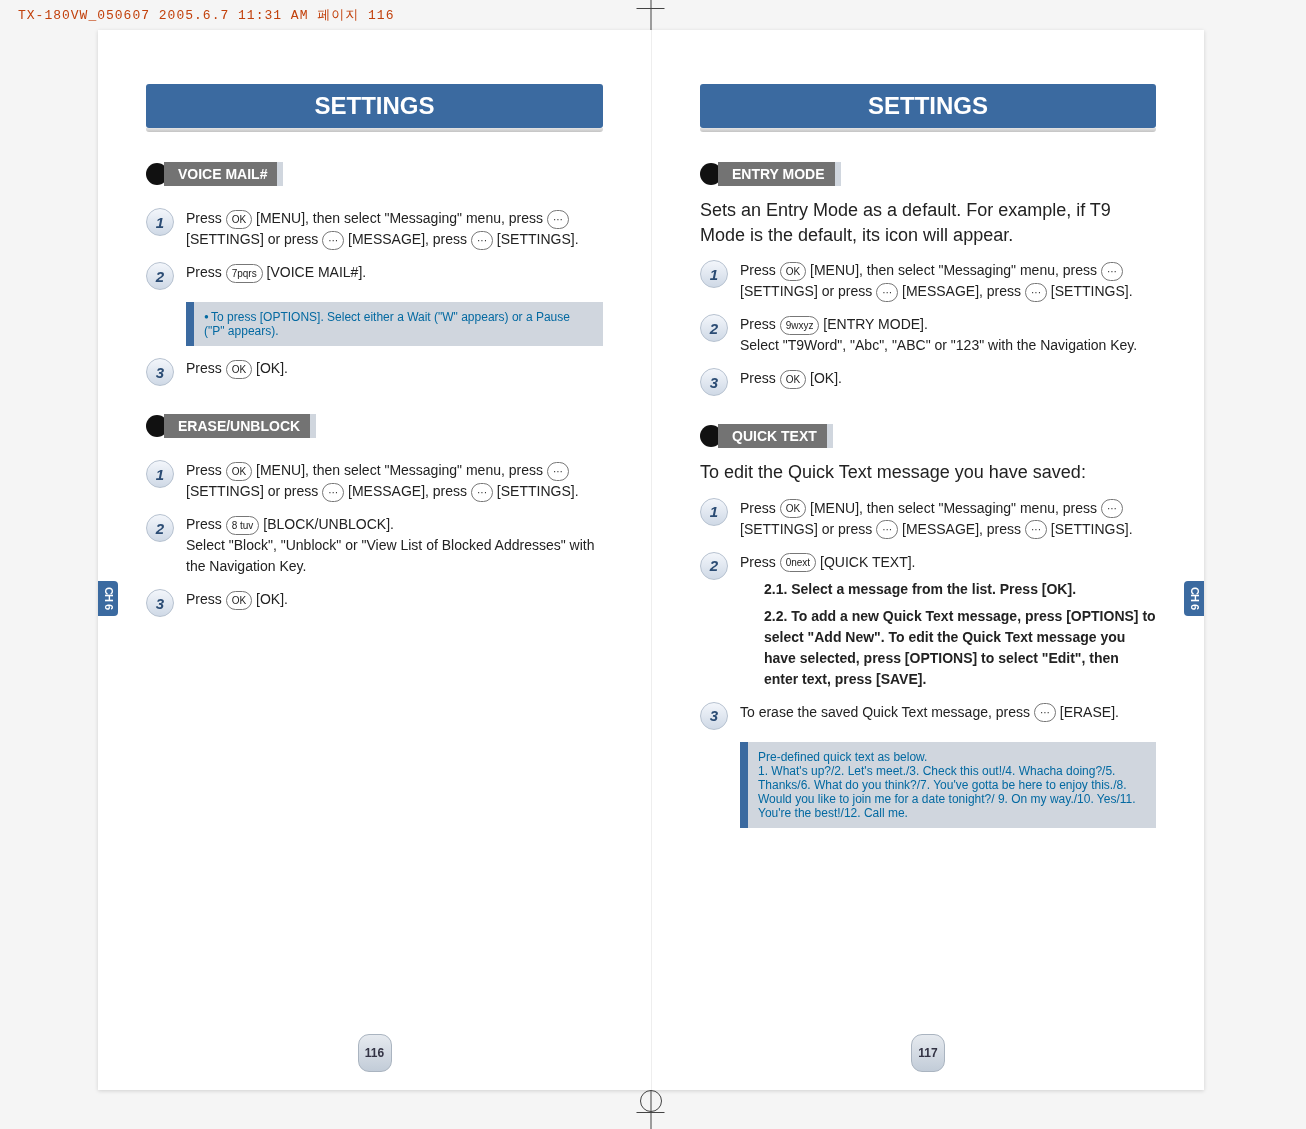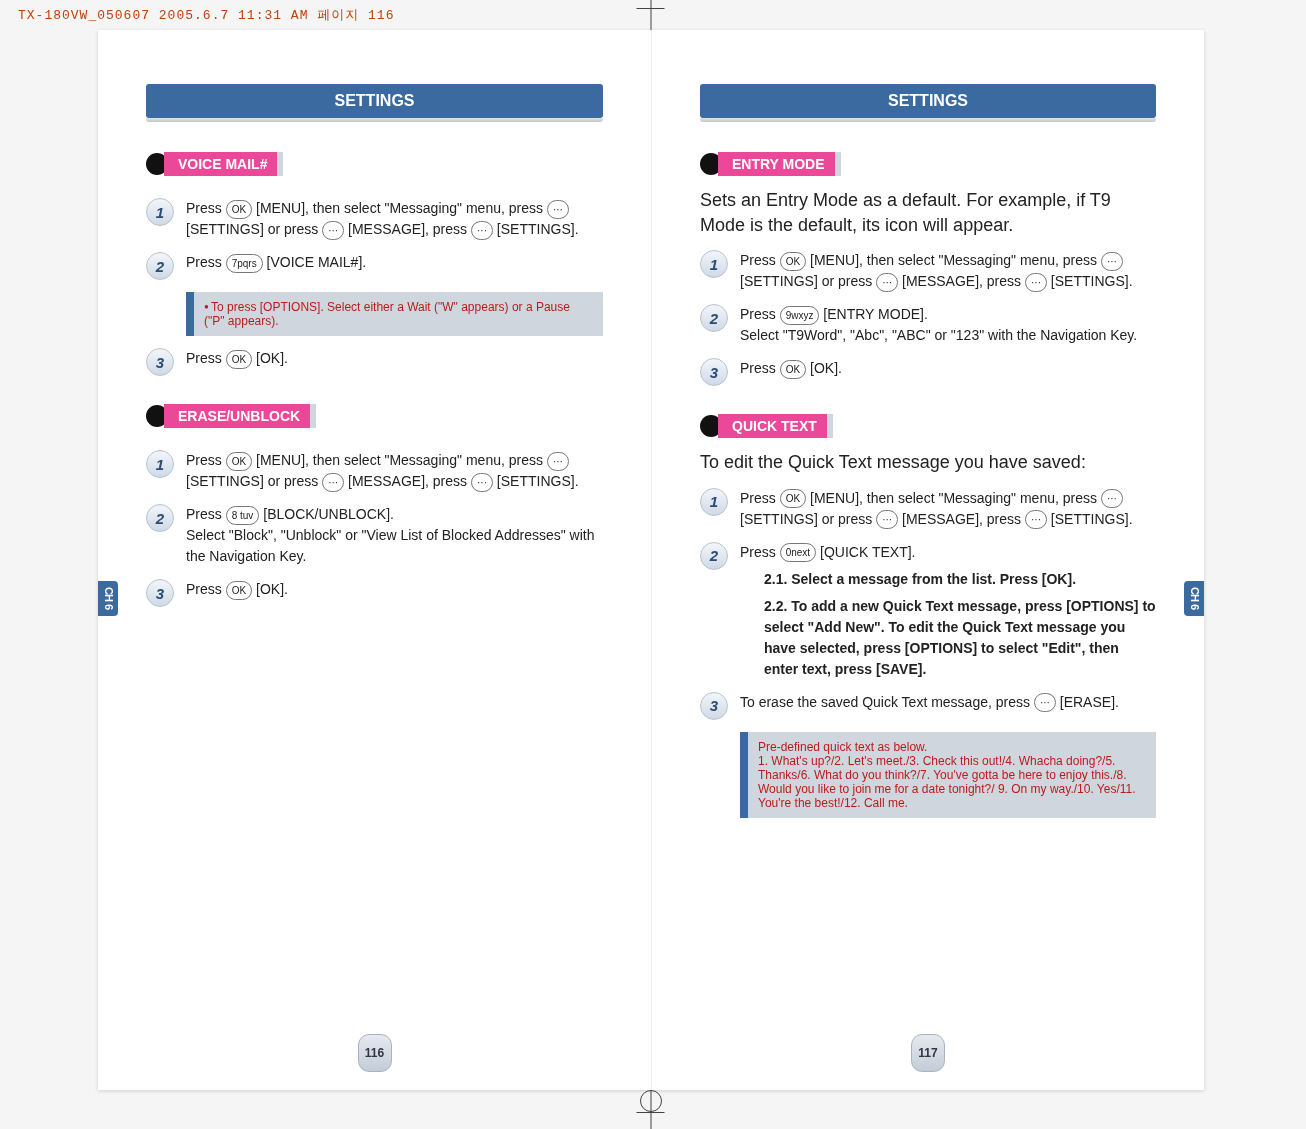--- a/index.html
+++ b/index.html
@@ -48,21 +48,21 @@
   .crop-circle {
     position: absolute; left: 50%; width: 22px; height: 22px;
     border: 1px solid #444; border-radius: 50%;
     transform: translateX(-50%);
   }
   .crop-circle.bottom { bottom: -22px; }
   .hbar {
     background: #3b6aa0;
     color: #fff;
     font-weight: bold;
-    font-size: 16px;
+    font-size: 24px;
     text-align: center;
     padding: 8px 4px;
     border-radius: 3px;
     margin-bottom: 18px;
     position: relative;
   }
   .hbar::after {
     content:""; position:absolute; left:0; right:0; bottom:-4px; height:4px;
     background: linear-gradient(#c9c9c9,#888);
     border-radius: 0 0 3px 3px;
@@ -70,21 +70,21 @@
   }
   .section-pill {
     display: inline-flex; align-items: center;
     margin: 16px 0 10px 0;
   }
   .pill-dot {
     width: 22px; height: 22px; border-radius: 50%;
     background: #111; margin-right: -4px;
   }
   .pill-label {
-    background: #ec4899; color:#fff; font-weight:bold;
+    background: #737373; color:#fff; font-weight:bold;
     padding: 4px 12px 4px 14px; font-size: 14px;
     border-radius: 0 2px 0 0;
     position: relative;
   }
   .pill-label::after {
     content:""; position:absolute; right:-4px; top:0; bottom:0;
     width:6px; background:#d0d6de;
   }
   .step { display: flex; gap: 12px; margin: 12px 0; }
   .step-num {
@@ -100,21 +100,21 @@
     border:1px solid #777; border-radius:10px;
     background:#fff; font-size:10px; text-align:left;
     vertical-align: middle;
   }
   .note-box {
     margin: 8px 0 6px 40px;
     background:#d0d6de;
     border-left: 8px solid #3b6aa0;
     padding: 8px 10px;
     font-size: 12px;
-    color:#b91c1c;
+    color:#0369a1;
   }
   .note-box ul { list-style: none; padding:0; }
   .note-box li::before { content:"● "; font-size:8px; vertical-align:2px; }
   .small-intro { font-size:18px; margin: 2px 0 8px 0; line-height:1.4; }
   .sub-step { margin: 6px 0 0 24px; font-size:14px; line-height:1.5;font-weight:bold; }
   .pg-num {
     position:absolute; bottom:18px; left:50%; transform:translateX(-50%);
     width:34px; height:38px; border-radius:11px;
     background:linear-gradient(#e6eaef,#c2ccd8);
     border:1px solid #aab4c0;

